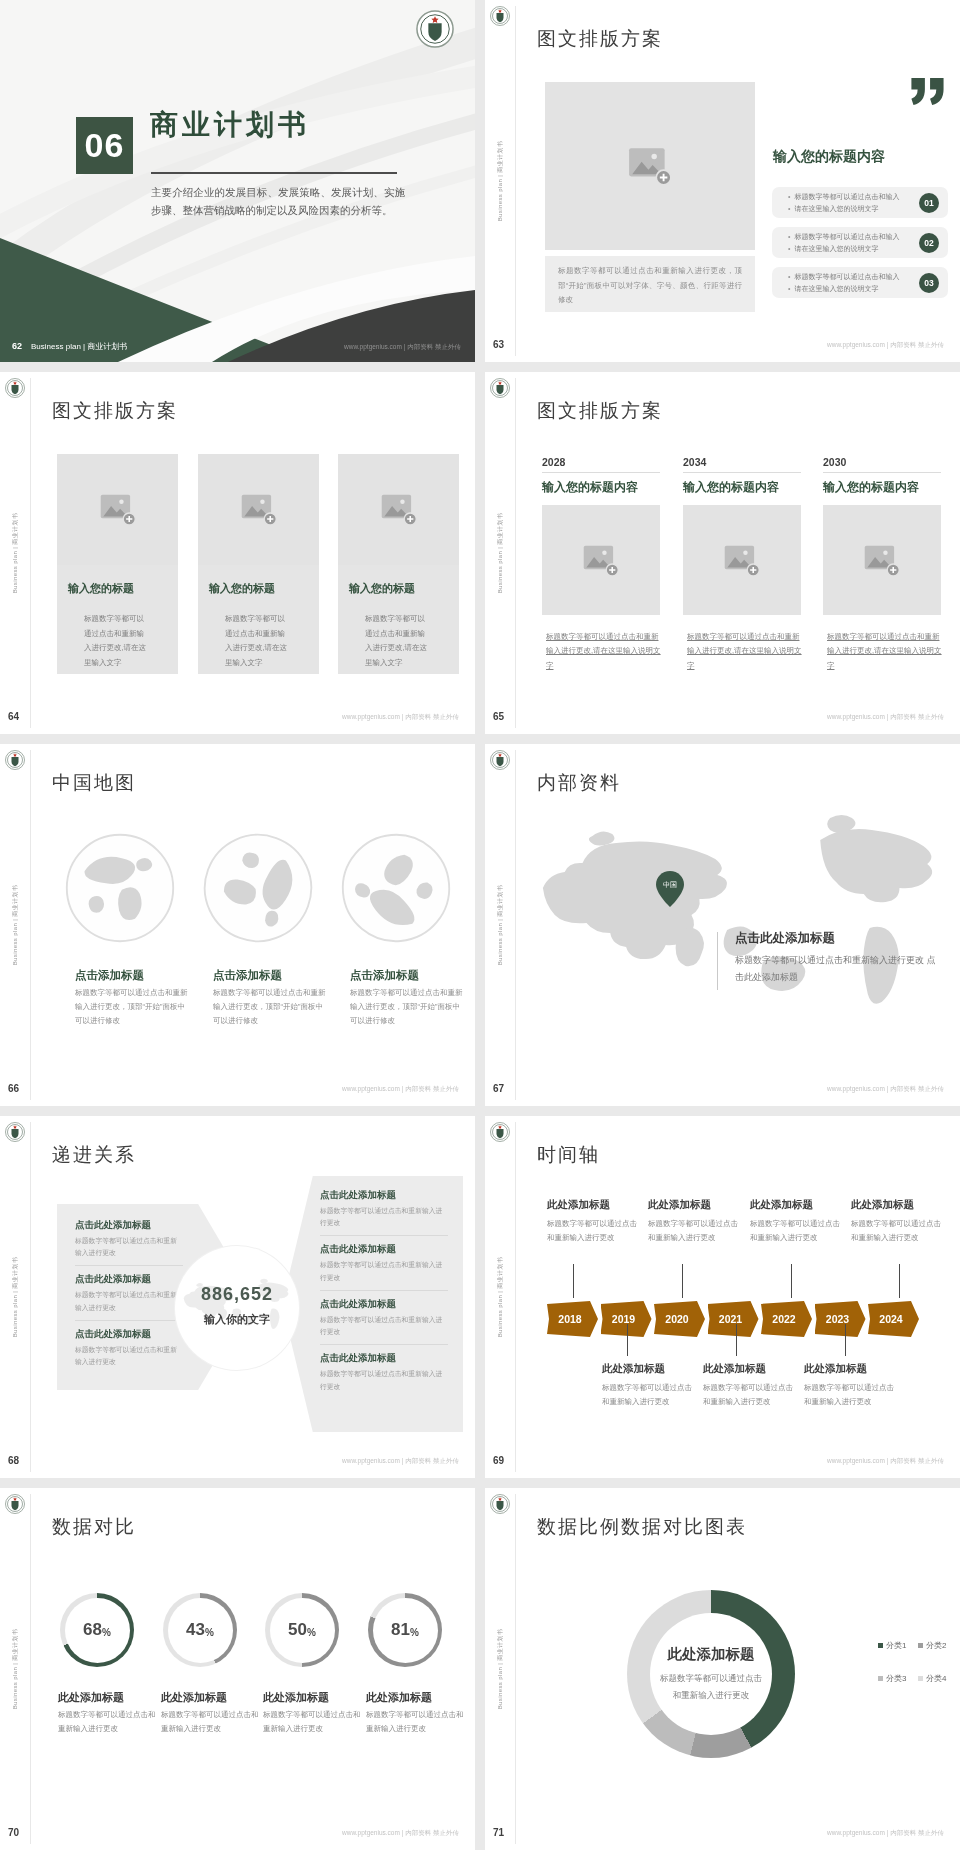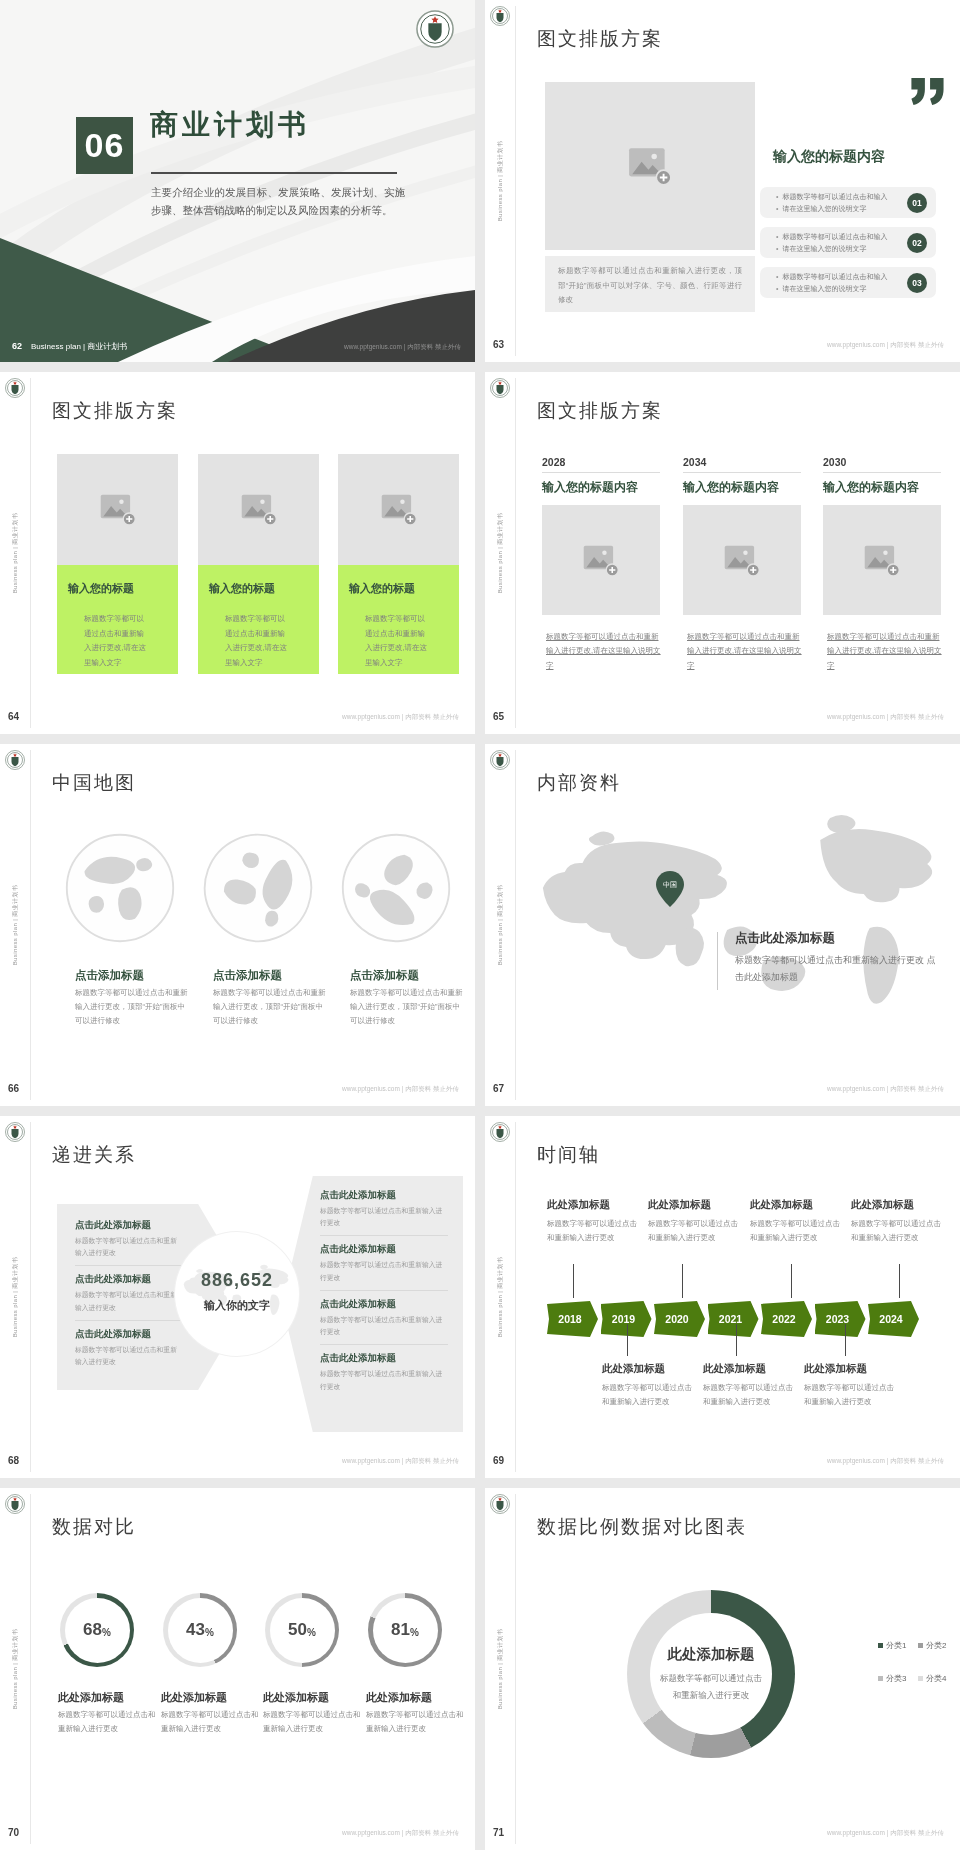--- a/index.html
+++ b/index.html
@@ -23,29 +23,29 @@
   .cover-rule{position:absolute;left:151px;top:172px;width:246px;height:2px;background:#4c4c4c;}
   .cover-desc{position:absolute;left:151px;top:183px;width:254px;font-size:10.5px;line-height:1.75;color:#5a5a5a;text-align:justify;}
   .cover-foot-l{position:absolute;left:12px;bottom:10px;color:#fff;font-size:8px;display:flex;gap:9px;align-items:baseline;}
   .cover-foot-l b{font-size:9px;}
   .cover-site{position:absolute;right:14px;bottom:10px;font-size:6.5px;color:#909090;}
   
   .s63-ph{left:60px;top:82px;width:210px;height:168px;}
   .s63-cap{position:absolute;left:60px;top:256px;width:210px;height:56px;background:#ededed;box-sizing:border-box;padding:8px 13px;font-size:7.5px;line-height:1.95;color:#8d8d8d;text-align:justify;}
   .s63-quote{position:absolute;left:426px;top:78px;}
   .s63-h{position:absolute;left:288px;top:148px;font-size:14px;}
-  .s63-row{position:absolute;left:275px;width:176px;height:31px;background:#f1f1f1;border-radius:7px;}
+  .s63-row{position:absolute;left:287px;width:176px;height:31px;background:#f1f1f1;border-radius:7px;}
   .s63-row ul{margin:4px 0 0 16px;padding:0;list-style:none;font-size:7px;color:#7c7c7c;line-height:1.65;}
   .s63-row li::before{content:"•";margin-right:4px;color:#9a9a9a;}
   .s63-num{position:absolute;right:9px;top:5.5px;width:20px;height:20px;border-radius:50%;background:#3a5344;color:#fff;font-size:8.5px;font-weight:bold;display:flex;align-items:center;justify-content:center;}
   
   .col3{position:absolute;width:121px;}
   .c1{left:57px;} .c2{left:198px;} .c3{left:338px;}
   .s64-img{top:82px;height:111px;left:0;width:121px;}
-  .s64-card{position:absolute;top:193px;left:0;width:121px;height:109px;background:#bef264;box-sizing:border-box;padding:16px 11px 0;}
+  .s64-card{position:absolute;top:193px;left:0;width:121px;height:109px;background:#e5e5e5;box-sizing:border-box;padding:16px 11px 0;}
   .s64-card h4{margin:0 0 7px;font-size:11px;}
   .s64-card p{margin:16px;font-size:7.5px;line-height:1.95;color:#808080;}
   .s65-year{position:absolute;top:84px;font-size:10.5px;font-weight:bold;color:#3f3f3f;}
   .s65-rule{position:absolute;top:100px;width:118px;height:1px;background:#dcdcdc;}
   .s65-h{position:absolute;top:107px;font-size:12px;}
   .s65-img{top:133px;height:110px;left:0;width:118px;}
   .s65-p{position:absolute;top:254px;width:118px;font-size:7.5px;line-height:1.9;color:#808080;margin:4px;text-decoration:underline;}
   
   .globe{position:absolute;top:88px;width:112px;height:112px;}
   .s66-h{position:absolute;top:224px;font-size:11.5px;}
@@ -58,27 +58,27 @@
   .s67-p{position:absolute;left:250px;top:208px;width:208px;font-size:9px;line-height:1.9;color:#777;margin:0;}
   
   .s68-left{position:absolute;left:57px;top:88px;width:196px;height:186px;background:#ececec;clip-path:polygon(0 0,72% 0,100% 50%,72% 100%,0 100%);}
   .s68-right{position:absolute;left:282px;top:60px;width:181px;height:256px;background:#ececec;clip-path:polygon(17% 0,100% 0,100% 100%,17% 100%,0 50%);}
   .s68-litems{position:absolute;left:75px;top:96px;width:108px;}
   .s68-ritems{position:absolute;left:320px;top:66px;width:128px;}
   .s68-item{padding:7px 0 6px;}
   .s68-item + .s68-item{border-top:1px solid #d9d9d9;}
   .s68-item h5{margin:0 0 3px;font-size:9.5px;color:#3a5344;}
   .s68-item p{margin:0;font-size:6.8px;line-height:1.8;color:#9c9c9c;}
-  .s68-circle{position:absolute;left:175px;top:116px;width:124px;height:124px;border-radius:50%;background:#fff;box-shadow:0 0 0 1px #f1f1f1;}
+  .s68-circle{position:absolute;left:175px;top:130px;width:124px;height:124px;border-radius:50%;background:#fff;box-shadow:0 0 0 1px #f1f1f1;}
   .s68-map{position:absolute;left:6px;top:26px;width:112px;height:72px;opacity:.45;}
   .s68-num{position:absolute;left:0;right:0;top:38px;text-align:center;font-size:18px;font-weight:bold;color:#4b5a51;letter-spacing:1px;}
   .s68-lab{position:absolute;left:0;right:0;top:66px;text-align:center;font-size:11px;font-weight:bold;color:#3f3f3f;}
   
   .tl-row{position:absolute;left:62px;top:185px;display:flex;}
-  .yr{width:51px;height:36px;margin-right:2.5px;background:#4d7c0f;color:#fff;font-size:10.5px;font-weight:bold;display:flex;align-items:center;justify-content:center;padding-right:5px;box-sizing:border-box;clip-path:polygon(0 8%,43px 0,51px 50%,43px 100%,0 92%,2px 50%);}
+  .yr{width:51px;height:36px;margin-right:2.5px;background:#a16207;color:#fff;font-size:10.5px;font-weight:bold;display:flex;align-items:center;justify-content:center;padding-right:5px;box-sizing:border-box;clip-path:polygon(0 8%,43px 0,51px 50%,43px 100%,0 92%,2px 50%);}
   .t69{position:absolute;width:94px;}
   .t69 h5, .b69 h5{margin:0 0 5px;font-size:10.5px;color:#3d3d3d;}
   .t69 p, .b69 p{margin:0;font-size:7.5px;line-height:1.8;color:#8a8a8a;}
   .b69{position:absolute;width:94px;}
   .tick{position:absolute;width:1px;background:#4a4a4a;}
   
   .ring{position:absolute;top:105px;width:74px;height:74px;border-radius:50%;}
   .ring .hole{position:absolute;inset:4.5px;background:#fff;border-radius:50%;}
   .ring .rlabel{position:absolute;inset:0;display:flex;align-items:center;justify-content:center;font-weight:bold;color:#4c4c4c;font-size:17px;}
   .ring .rlabel .pct{font-size:10px;margin-top:5px;}

